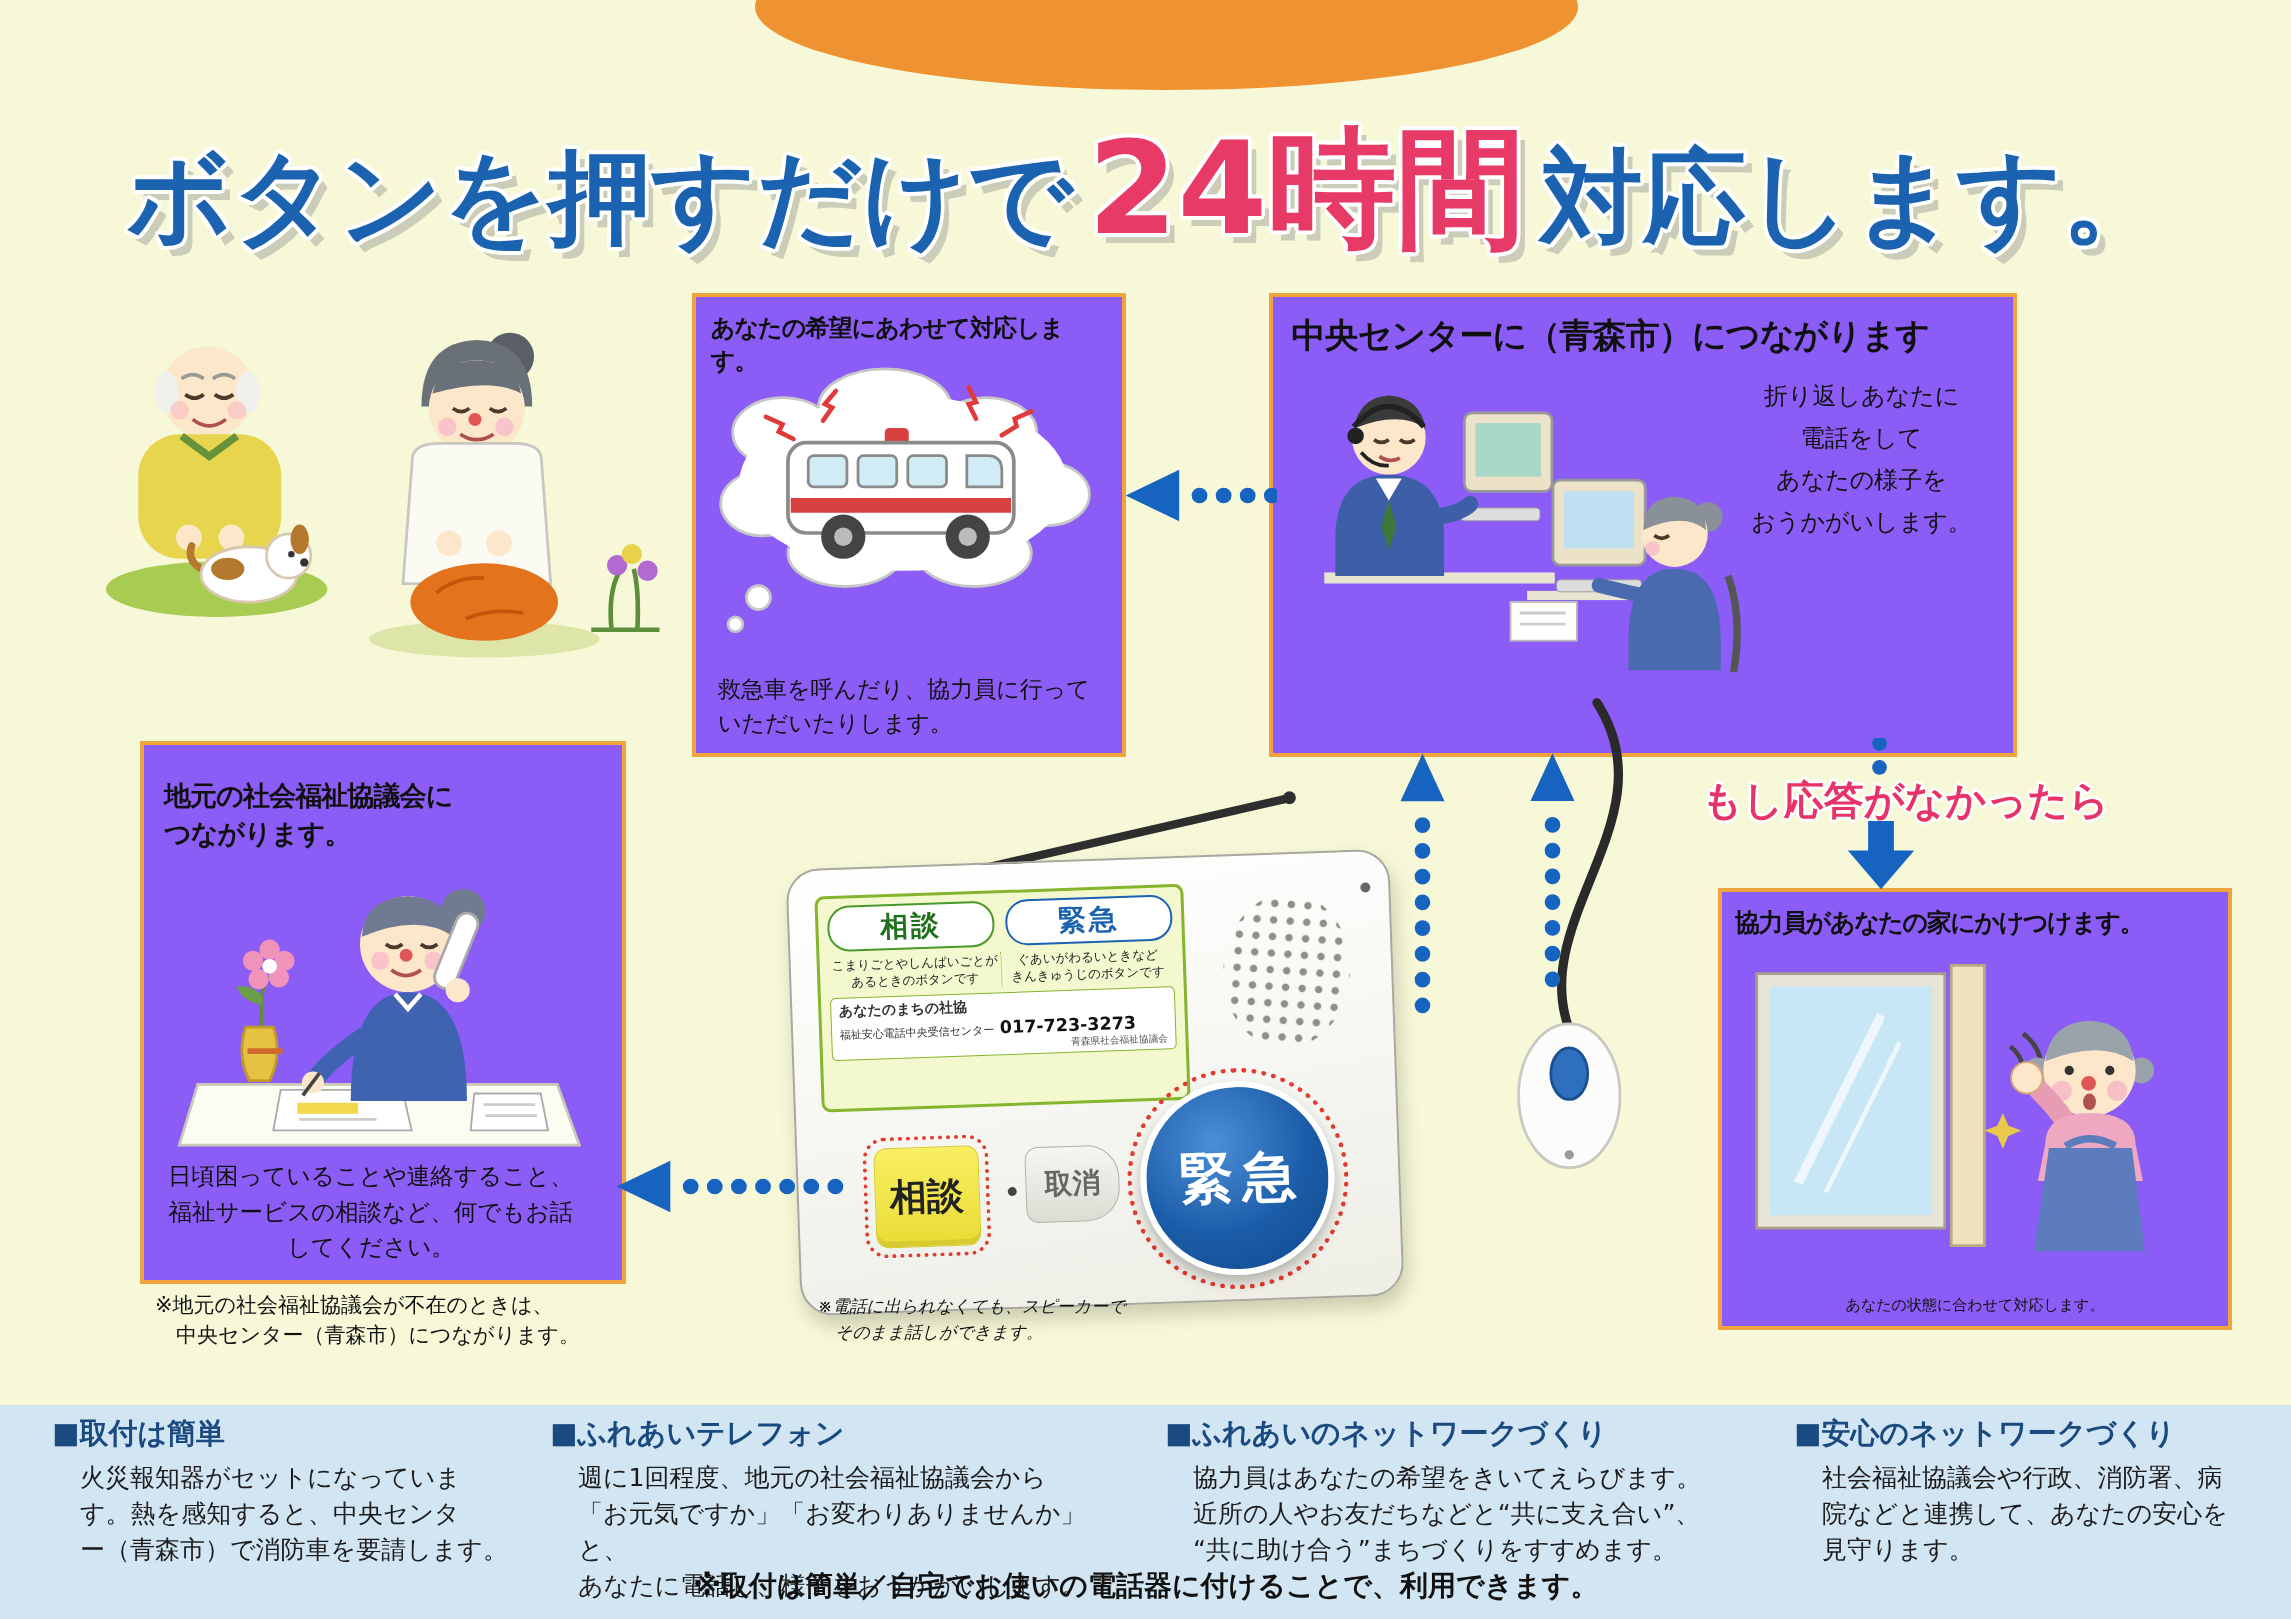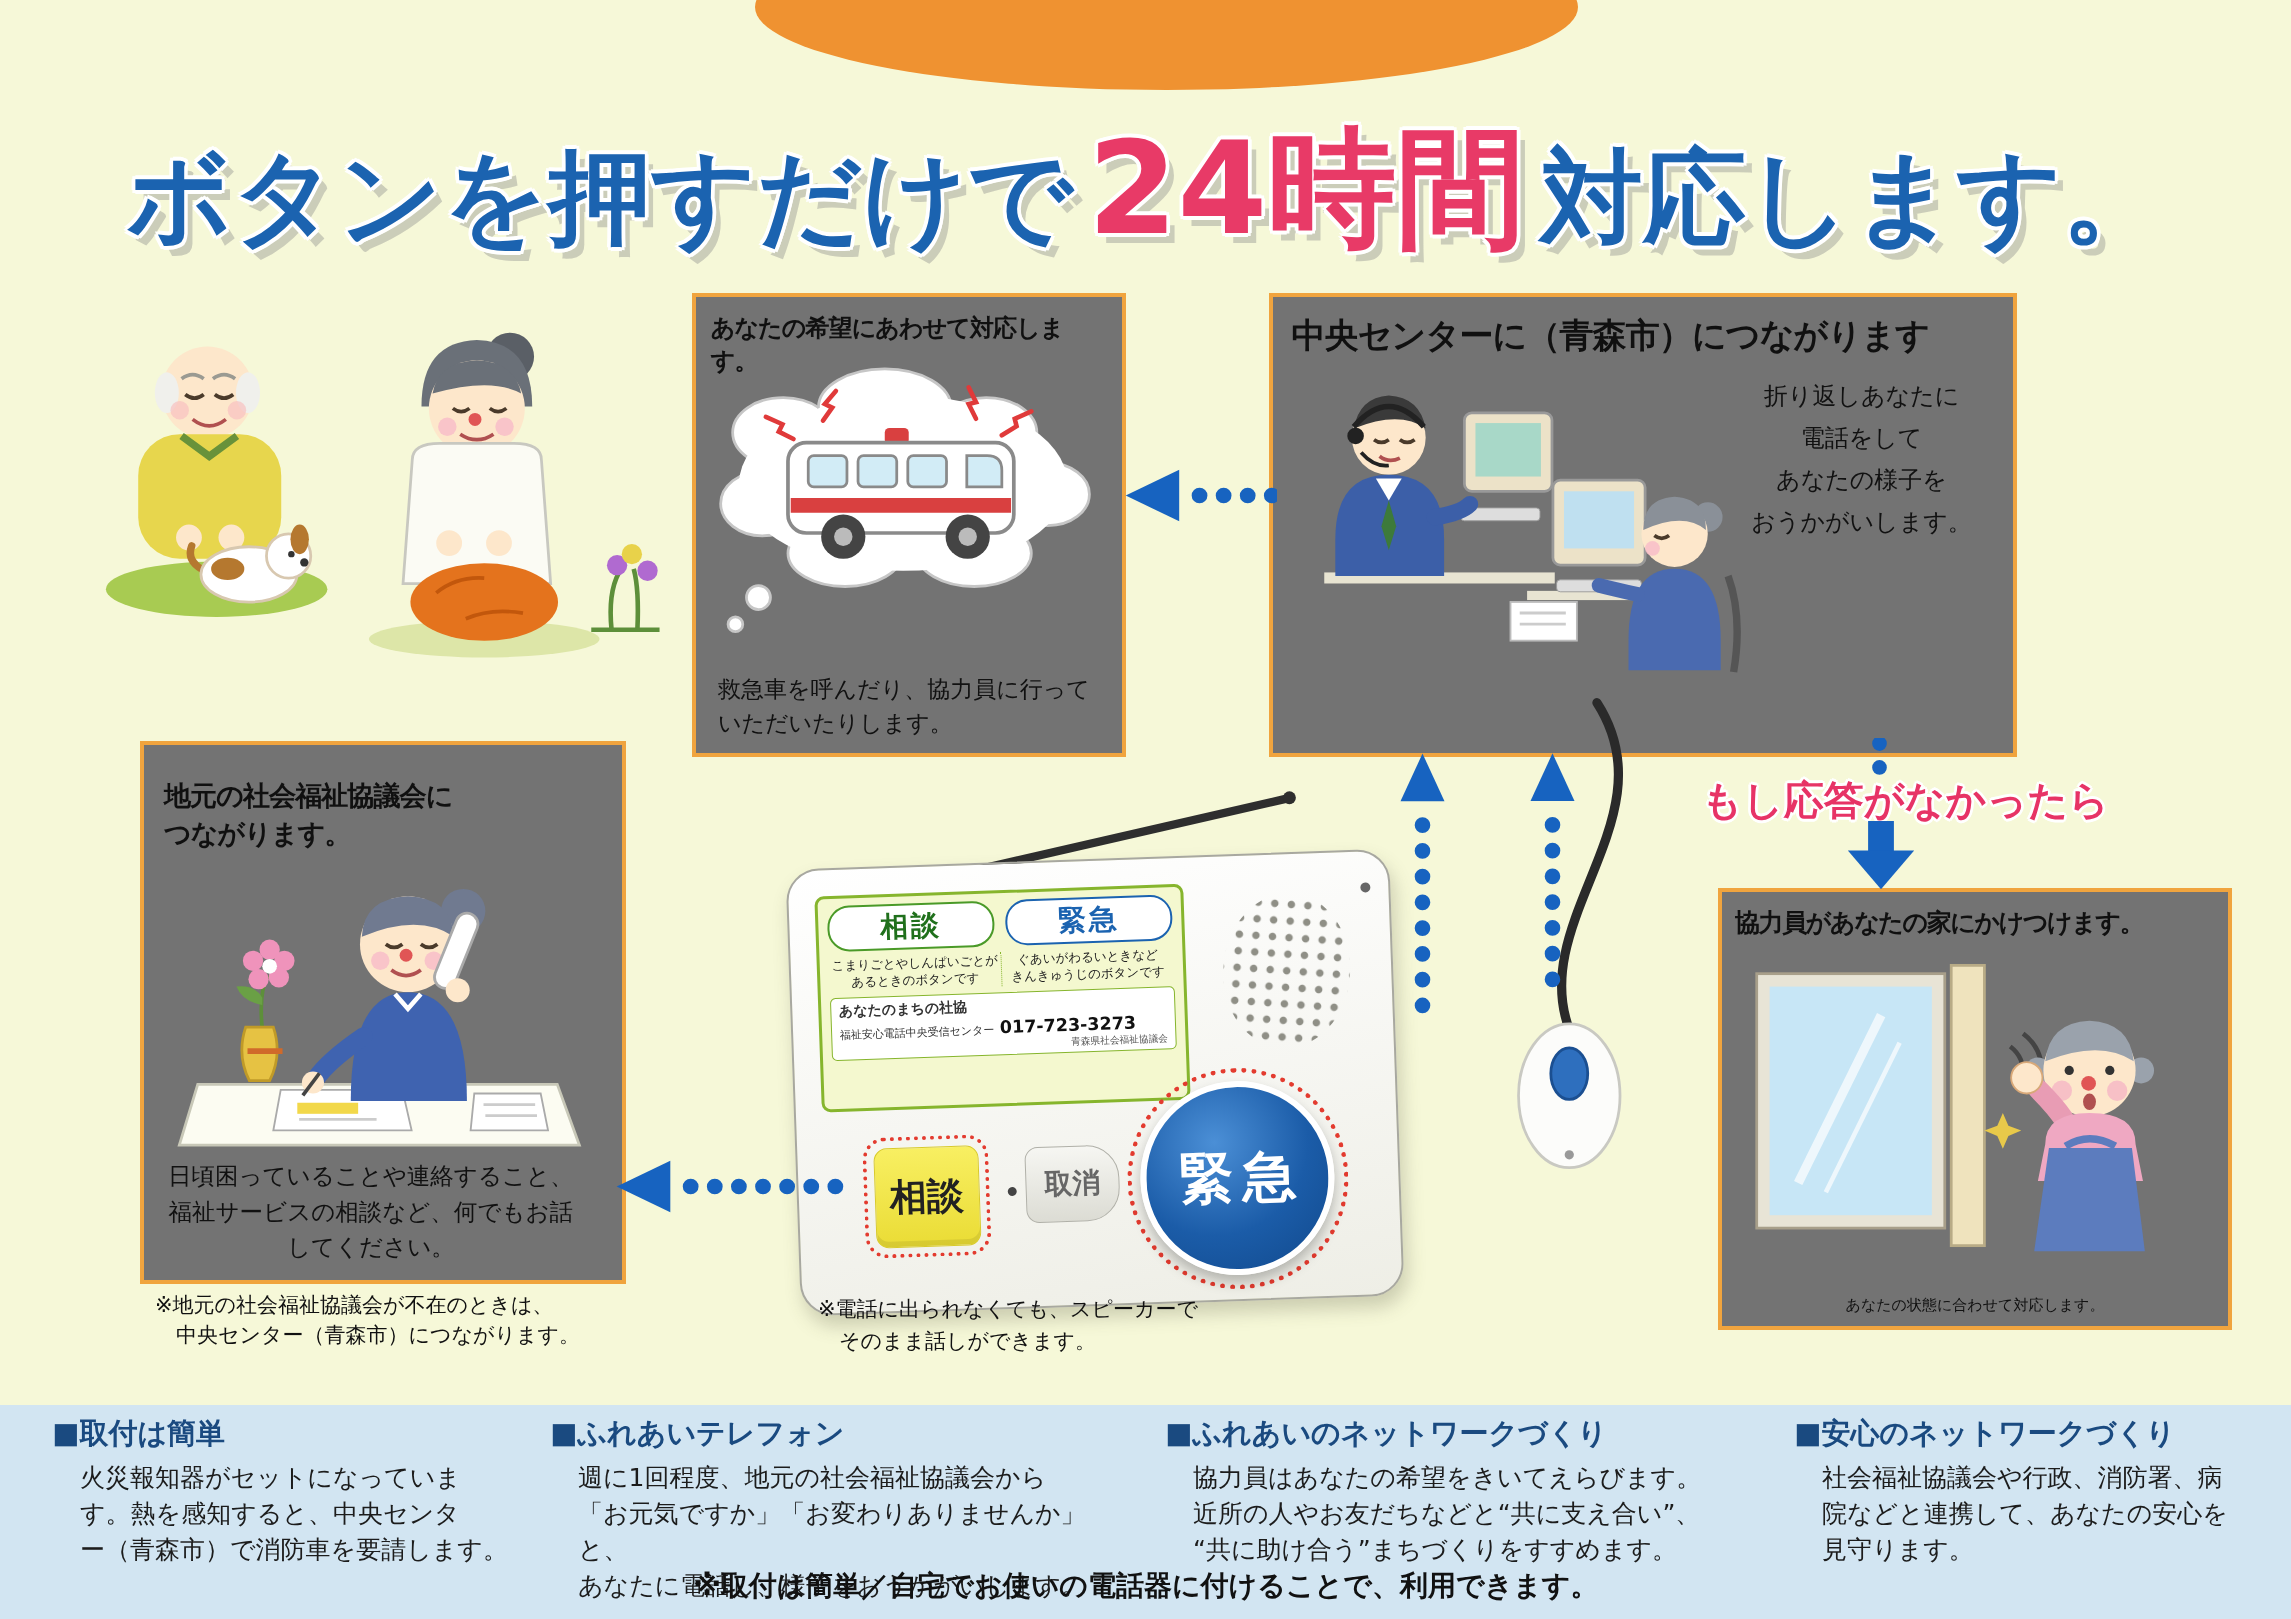--- a/index.html
+++ b/index.html
@@ -17,21 +17,21 @@
   
   .main-title{position:absolute;left:0;top:103px;width:2292px;text-align:center;white-space:nowrap;}
   .t-blue{font-size:103px;font-weight:900;color:#1b63b0;}
   .t-red{font-size:129px;font-weight:900;color:#e83a67;margin:0 14.8px;}
   .outline-w{text-shadow:3.7px 0 #fff,-3.7px 0 #fff,0 3.7px #fff,0 -3.7px #fff,
         2.8px 2.8px #fff,-2.8px 2.8px #fff,2.8px -2.8px #fff,-2.8px -2.8px #fff,8.3px 10px 0 rgba(140,140,140,.40);}
   .outline-s{text-shadow:2.8px 0 #fff,-2.8px 0 #fff,0 2.8px #fff,0 -2.8px #fff,
         1.8px 1.8px #fff,-1.8px 1.8px #fff,1.8px -1.8px #fff,-1.8px -1.8px #fff;}
 
   
-  .obox{position:absolute;background:#737373;border:4.6px solid #f0a43e;z-index:2;}
+  .obox{position:absolute;background:#8b5cf6;border:4.6px solid #f0a43e;z-index:2;}
   .box-title{font-weight:bold;color:#101010;letter-spacing:-0.9px;line-height:1.4;}
   .hope-box{left:692px;top:293px;width:426px;height:456px;}
   .hope-title{margin:14.8px 14.8px 0;font-size:24px;}
   .hope-caption{position:absolute;left:22px;bottom:13px;font-size:23px;line-height:1.45;}
   .center-box{left:1269px;top:293px;width:740px;height:456px;}
   .center-title{margin:14.8px 18.5px 0;font-size:34px;}
   .center-side{position:absolute;right:13px;top:78px;width:277px;font-size:24px;line-height:1.75;text-align:center;}
   .local-box{left:140px;top:741px;width:478px;height:535px;}
   .local-title{margin:32px 20px 0;font-size:27px;}
   .local-caption{position:absolute;left:24px;bottom:14.8px;font-size:23.5px;line-height:1.5;text-align:center;}
@@ -76,21 +76,21 @@
         color:#222;box-shadow:inset 0 -5.5px 0 rgba(0,0,0,.08);}
   .btn-dot{position:absolute;left:209px;top:323px;width:9.2px;height:9.2px;border-radius:50%;background:#444;}
   .btn-cancel{position:absolute;left:227px;top:284px;width:92px;height:74px;
         background:linear-gradient(#f6f6f2,#dcdcd4);border:1.8px solid #b0b0a8;border-radius:13px 33px 33px 13px;
         display:flex;align-items:center;justify-content:center;font-size:28px;font-weight:bold;color:#666;}
   .btn-kinkyu-wrap{position:absolute;left:329px;top:212px;border:5.5px dotted #e33b2f;border-radius:50%;padding:8.3px;}
   .btn-kinkyu{width:194px;height:194px;border-radius:50%;border:6.5px solid #fff;box-sizing:content-box;
         background:radial-gradient(circle at 38% 30%,#4b8fd6 0%,#1b5ca8 55%,#11498c 100%);
         color:#fff;font-size:54px;font-weight:900;letter-spacing:9.2px;padding-left:9.2px;box-sizing:border-box;
         display:flex;align-items:center;justify-content:center;box-shadow:0 7.4px 13px rgba(0,0,0,.25);}
-  .device-note{position:absolute;left:818px;top:1294px;width:498px;font-size:21px;line-height:1.5;z-index:3;}
+  .device-note{position:absolute;left:818px;top:1294px;width:498px;font-size:17px;line-height:1.5;z-index:3;font-style:italic;}
   .pendant{position:absolute;left:1477px;top:697px;z-index:4;}
 
   
   .footer-band{position:absolute;left:0;top:1405px;width:2292px;height:215px;background:#d2e5f2;}
   .f-col{position:absolute;top:1414px;}
   .f-title{font-size:29px;font-weight:bold;color:#1a4a80;}
   .f-body{font-size:25px;color:#1c1c1c;line-height:1.45;margin-top:5.5px;padding-left:28px;}
   .footer-note{position:absolute;left:0;top:1567px;width:2292px;text-align:center;
         font-size:28px;font-weight:bold;color:#111;}
 

